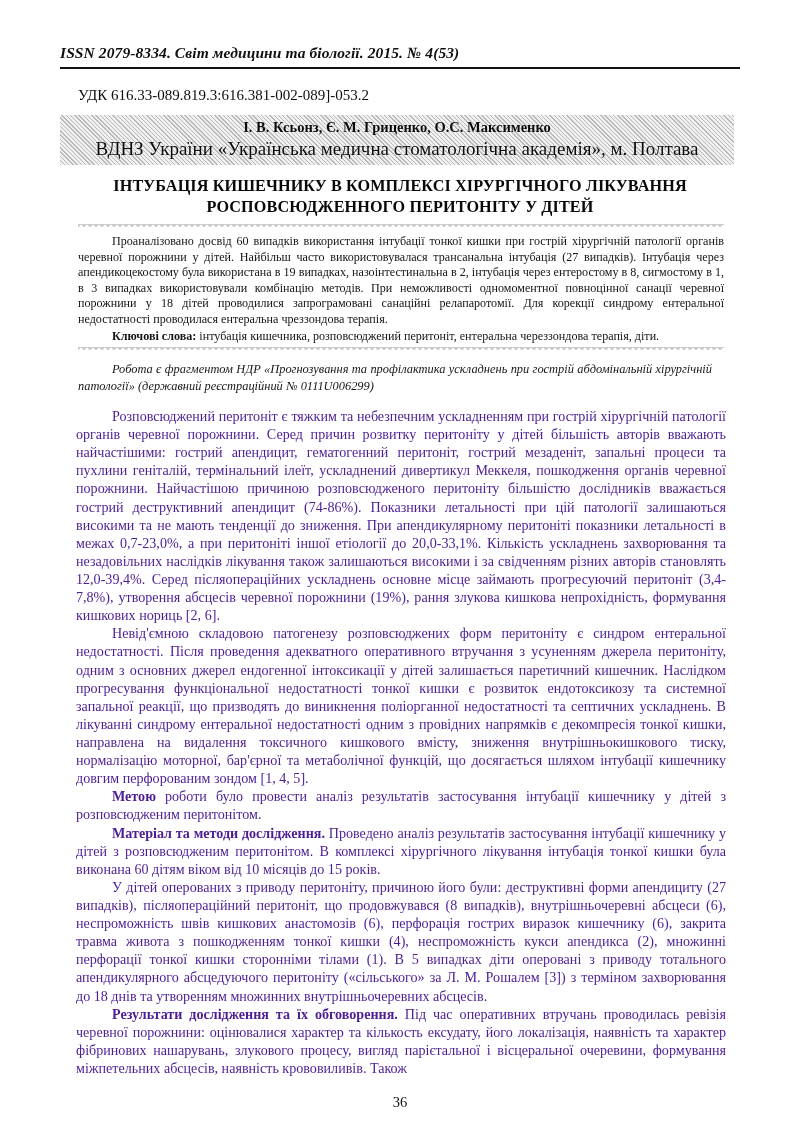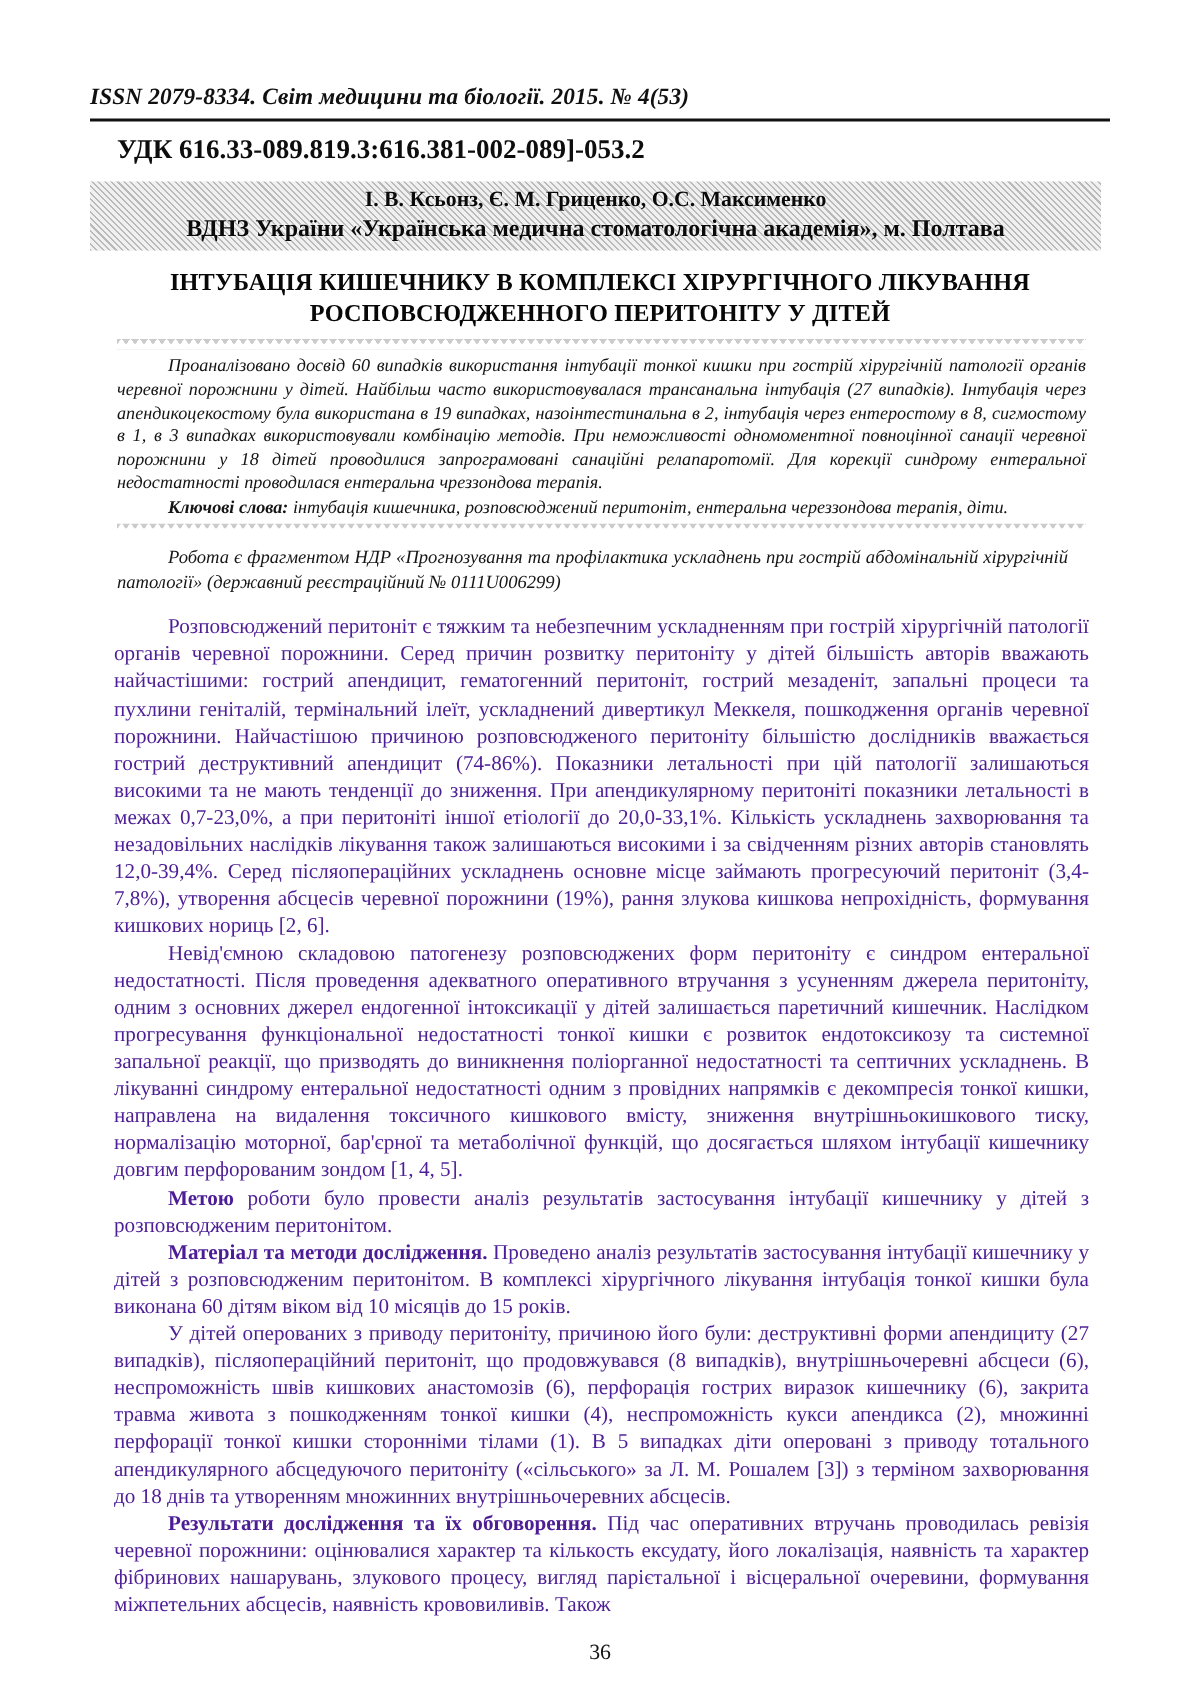--- a/index.html
+++ b/index.html
@@ -19,39 +19,39 @@
   .page {
     position: relative;
     width: 800px;
     height: 1132px;
     box-sizing: border-box;
     padding: 0 60px;
   }
 
   
   .runhead {
-    padding-top: 56px;
+    padding-top: 44px;
     font-style: italic;
     font-weight: bold;
     font-size: 15.5px;
     letter-spacing: 0.1px;
     color: #101010;
     white-space: nowrap;
   }
   .runhead-rule {
     margin-top: 5px;
     border-bottom: 2.2px solid #111;
     width: 100%;
   }
 
   
   .udc {
-    margin-top: 8px;
-    font-weight: bold;
-    font-size: 18px;
+    margin-top: 18px;
+    font-weight: normal;
+    font-size: 15px;
     color: #0d0d0d;
     margin-left: 18px;
   }
 
   
   .author-block {
     margin-top: 11px;
     margin-right: 6px;
     padding: 3px 0 4px 0;
     text-align: center;
@@ -64,22 +64,22 @@
         rgba(255,255,255,0) 3px);
   }
   .author-line {
     font-weight: bold;
     font-size: 14.5px;
     line-height: 1.28;
     color: #0a0a0a;
     text-shadow: 0 0 1px rgba(255,255,255,0.85), 0 0 2px rgba(255,255,255,0.6);
   }
   .affil-line {
-    font-weight: bold;
-    font-size: 16px;
+    font-weight: normal;
+    font-size: 19px;
     line-height: 1.28;
     color: #0a0a0a;
     text-shadow: 0 0 1px rgba(255,255,255,0.85), 0 0 2px rgba(255,255,255,0.6);
   }
 
   
   .title {
     margin-top: 11px;
     text-align: center;
     font-weight: bold;
@@ -104,21 +104,20 @@
   }
   .wave-bottom { margin-top: 3px; }
 
   
   .abstract {
     margin: 3px 16px 0 18px;
     font-size: 12.1px;
     line-height: 1.285;
     text-align: justify;
     color: #141414;
-    font-style: italic;
   }
   .abstract p { margin: 0; text-indent: 34px; }
   .kw { margin-top: 1px; text-indent: 34px; }
   .kw b { font-weight: bold; }
 
   
   .fund-note {
     margin: 7px 28px 0 18px;
     font-style: italic;
     font-size: 12.4px;

